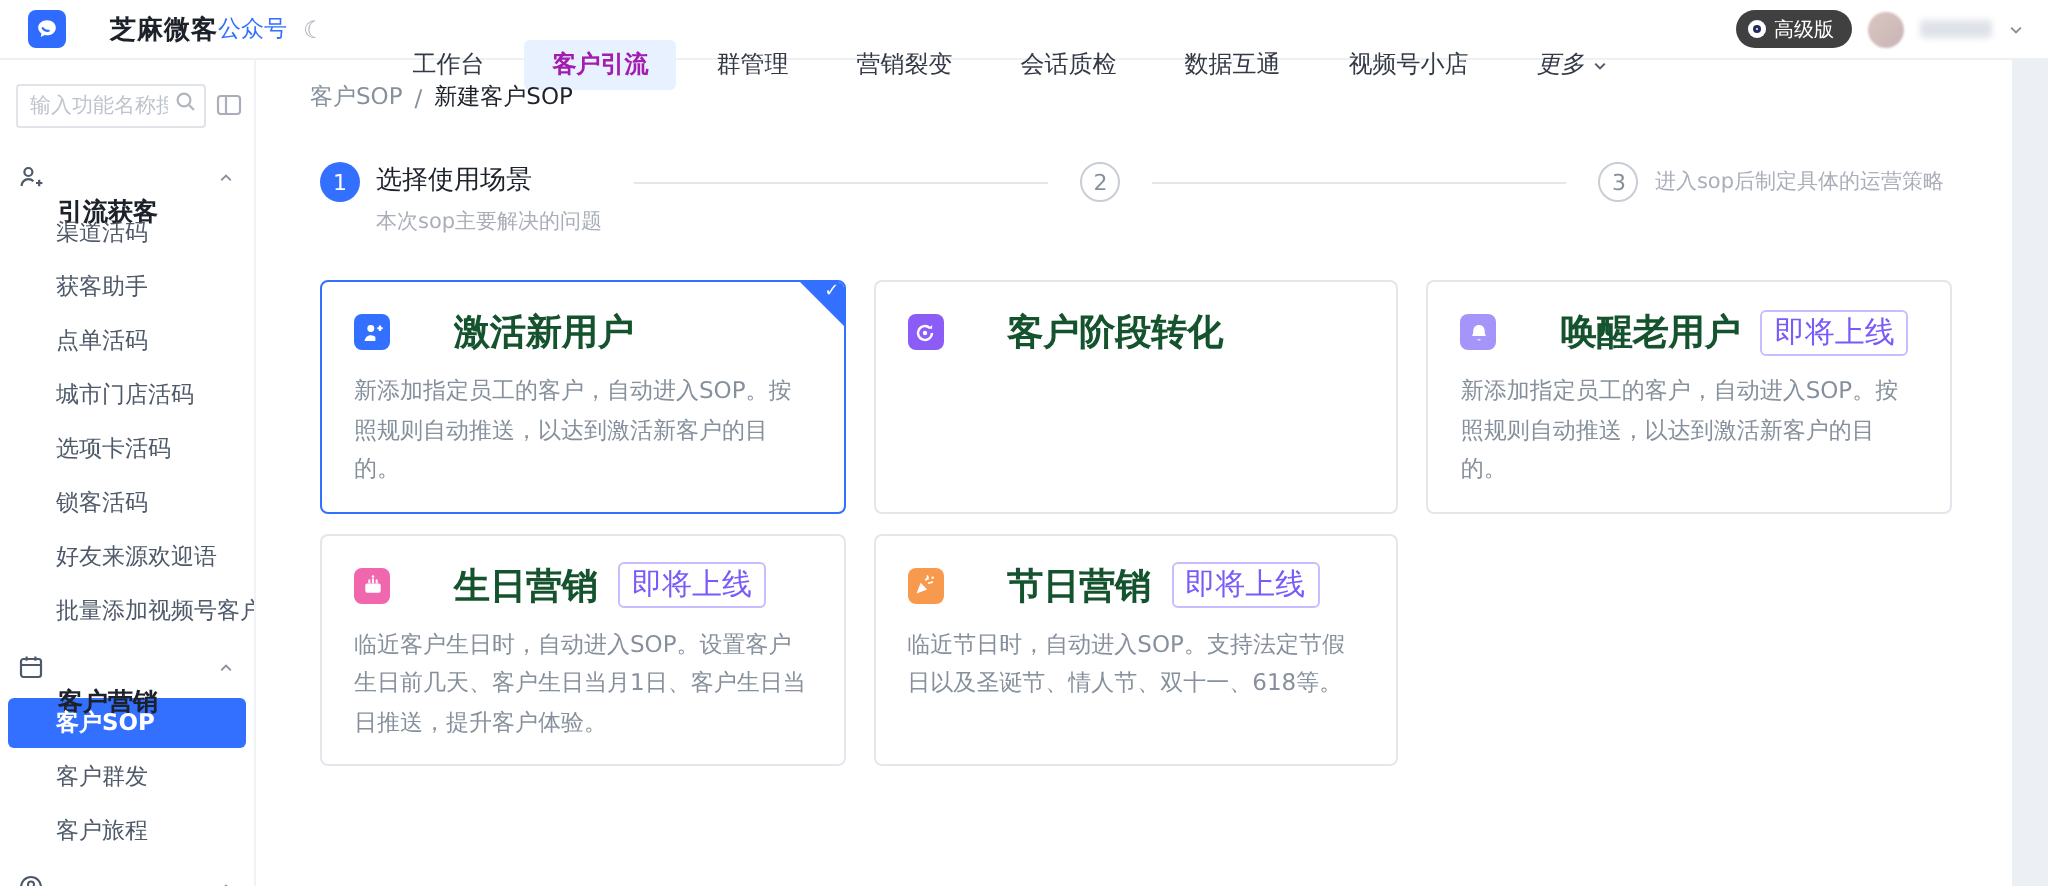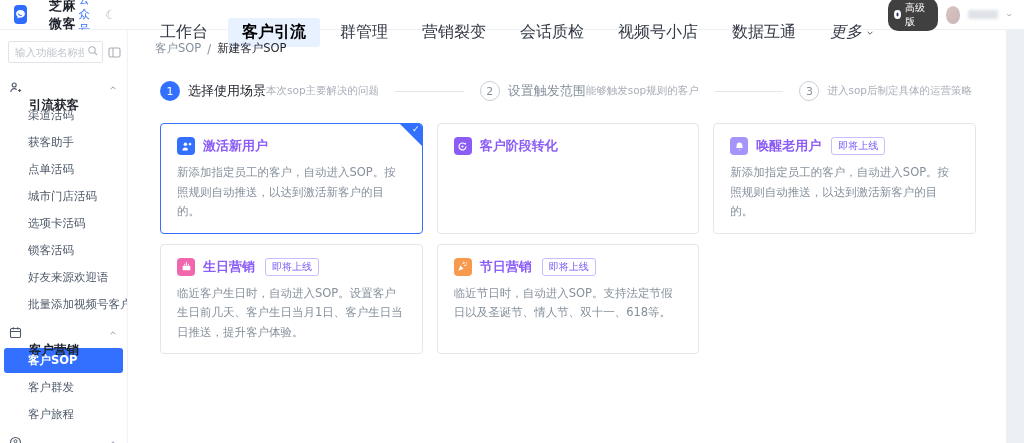--- a/index.html
+++ b/index.html
@@ -7,22 +7,22 @@
   body { font-family:"DejaVu Sans","Liberation Sans",sans-serif; background:#fff; color:#1d2129; }
   .app { width:1024px; height:443px; display:flex; flex-direction:column; background:#fff; }
 
   
   .topbar { height:30px; flex:0 0 30px; display:flex; align-items:center; padding:0 12px 0 14px; background:#fff; border-bottom:1px solid #eef0f3; }
   .logo { width:19px; height:19px; border-radius:4px; background:#2f6bff; display:flex; align-items:center; justify-content:center; }
   .brand { font-size:13px; font-weight:700; margin-left:22px; letter-spacing:.5px; }
   .brand-tag { font-size:11.5px; color:#3370ff; cursor:pointer; text-decoration:none; }
   .crescent { margin-left:8px; color:#a9aeb8; font-size:12px; line-height:1; cursor:pointer; }
   .topnav { display:flex; align-items:center; margin-left:30px; gap:6px; }
-  .nav-item { font-size:16px; color:#333a45; padding:4px 14px; border-radius:3px; cursor:pointer; white-space:nowrap;margin-top:36px; }
-  .nav-item.active { color:#000000; background:#e8f1ff; font-weight:600; }
+  .nav-item { font-size:12px; color:#333a45; padding:4px 14px; border-radius:3px; cursor:pointer; white-space:nowrap;margin-top:36px; }
+  .nav-item.active { color:#a21caf; background:#e8f1ff; font-weight:600; }
   .nav-more { display:flex; align-items:center; gap:4px;font-style:italic; }
   .chev { width:8px; height:8px; }
   .topbar-right { margin-left:auto; display:flex; align-items:center; gap:8px; }
   .plan-badge { display:flex; align-items:center; gap:4px; background:#404040; color:#fff; font-size:10px; padding:2.5px 9px 2.5px 6px; border-radius:10px; cursor:pointer; }
   .vip-dot { width:9px; height:9px; border-radius:50%; background:#fff; box-shadow:inset 0 0 0 2.5px #fff, inset 0 0 0 4px #222d5d; }
   .avatar { width:18px; height:18px; border-radius:50%; background:linear-gradient(135deg,#d9c6c0,#c9b4b6); filter:blur(.6px); }
   .user-blur { width:36px; height:9px; border-radius:2px; background:#dfe2e8; filter:blur(1.5px); }
   .user-caret { color:#86909c; }
 
   
@@ -45,36 +45,36 @@
   .main { flex:1; min-width:0; padding-right:18px; }
   .breadcrumb { padding:11px 0 0 27px; font-size:11.5px; color:#86909c; display:flex; gap:6px; align-items:center; }
   .breadcrumb .crumb-cur { color:#1d2129; }
 
   
   .stepper { display:flex; align-items:flex-start; margin:25px 34px 0 32px; }
   .step { display:flex; gap:8px; flex:0 0 auto; }
   .step-circle { width:20px; height:20px; border-radius:50%; font-size:11px; display:flex; align-items:center; justify-content:center; flex:0 0 20px; }
   .step.on .step-circle { background:#3370ff; color:#fff; }
   .step.off .step-circle { background:#fff; color:#86909c; border:1px solid #c9cdd4; }
-  .step-txt { display:flex; flex-direction:row; }
+  .step-txt { display:flex; flex-direction:column; }
   .step-title { font-size:13px; line-height:20px; font-weight:500; color:#1d2129; }
   .step.off .step-title { color:#86909c; font-weight:400; }
   .step-desc { font-size:10.5px; color:#a9aeb8; margin-top:3px; }
   .step-line { flex:1 1 auto; height:1px; background:#e5e6eb; margin:10px 16px 0 16px; min-width:30px; }
 
   
   .cards { margin:22px 30px 0 32px; display:grid; grid-template-columns:repeat(3,1fr); gap:10px 14px; }
   .card { position:relative; background:#fff; border:1px solid #e5e6eb; border-radius:4px; padding:13px 16px 11px; min-height:74px; cursor:pointer; overflow:hidden; }
   .card.selected { border-color:#3370ff; }
   .card-corner { position:absolute; top:0; right:0; width:0; height:0; border-top:22px solid #3370ff; border-left:22px solid transparent; }
   .card-check { position:absolute; top:0px; right:2px; color:#fff; font-size:9px; }
   .card-head { display:flex; align-items:center; gap:8px; margin-bottom:8px; }
   .card-ic { width:18px; height:18px; border-radius:4px; display:flex; align-items:center; justify-content:center; flex:0 0 18px; }
-  .card-title { font-size:13px; font-weight:700; color:#8b5cf6; }
-  .soon-badge { font-size:10px; color:#7a5af8; border:1px solid #c9bcff; border-radius:3px; padding:1px 6px; margin-left:2px; }
+  .card-title { font-size:18px; font-weight:700; color:#14532d;margin-left:24px; }
+  .soon-badge { font-size:15px; color:#7a5af8; border:1px solid #c9bcff; border-radius:3px; padding:1px 6px; margin-left:2px; }
   .card-desc { font-size:11.5px; color:#86909c; line-height:1.7; }
 
   
   .scroll-gutter { position:absolute; right:0; top:0; width:18px; height:100%; background:#ecf0f5; }
 </style>
 </head>
 <body>
 
 <div class="app">
 
@@ -88,22 +88,22 @@
     <span class="brand">芝麻微客</span>
     <a class="brand-tag">公众号</a>
     <span class="crescent">☾</span>
 
     <nav class="topnav">
       <a class="nav-item">工作台</a>
       <a class="nav-item active">客户引流</a>
       <a class="nav-item">群管理</a>
       <a class="nav-item">营销裂变</a>
       <a class="nav-item">会话质检</a>
+      <a class="nav-item">数据互通</a>
       <a class="nav-item">视频号小店</a>
-      <a class="nav-item">数据互通</a>
       <a class="nav-item nav-more">
         <span>更多</span>
         <svg class="chev" viewBox="0 0 10 10">
             <path d="M2 3.5l3 3 3-3" fill="none" stroke="#4e5969" stroke-width="1.2"></path>
           </svg>
       </a>
     </nav>
 
     <div class="topbar-right">
       <span class="plan-badge">
@@ -196,24 +196,20 @@
         <div class="step on">
           <span class="step-circle">1</span>
           <span class="step-txt">
             <span class="step-title">选择使用场景</span>
             <span class="step-desc">本次sop主要解决的问题</span>
           </span>
         </div>
         <div class="step-line"></div>
         <div class="step off">
           <span class="step-circle">2</span>
-          <span class="step-txt">
-            <span class="step-title">设置触发范围</span>
-            <span class="step-desc">能够触发sop规则的客户</span>
-          </span>
         </div>
         <div class="step-line"></div>
         <div class="step off">
           <span class="step-circle">3</span>
           <span class="step-txt">
             <span class="step-desc">进入sop后制定具体的运营策略</span>
           </span>
         </div>
       </div>
 

